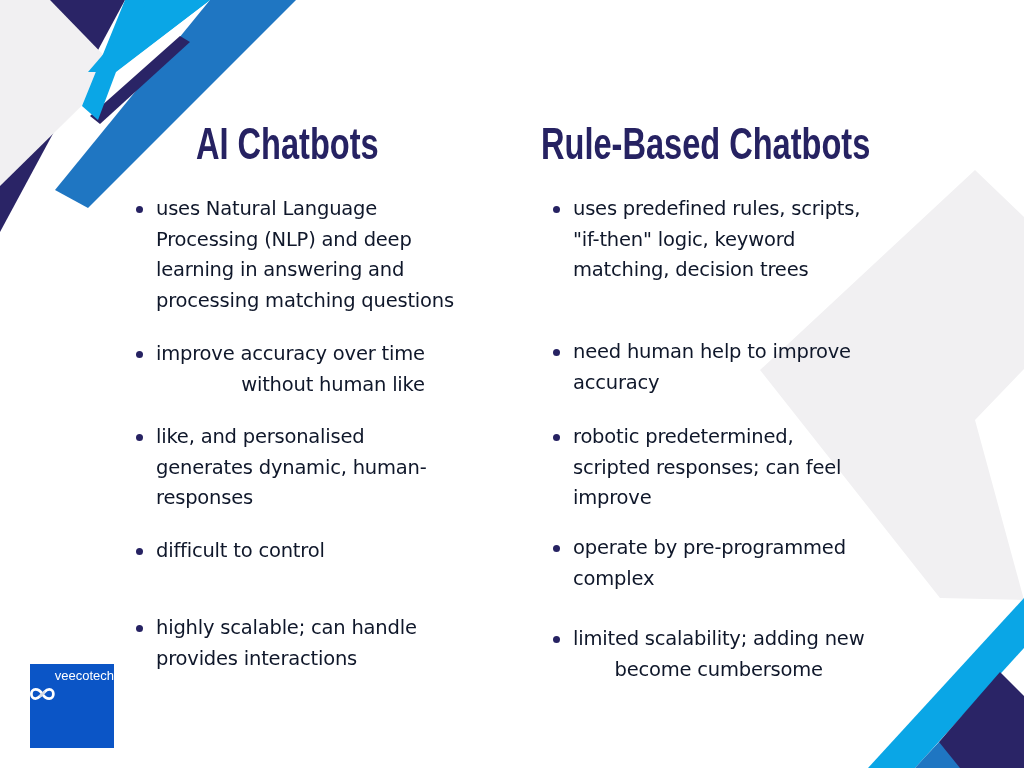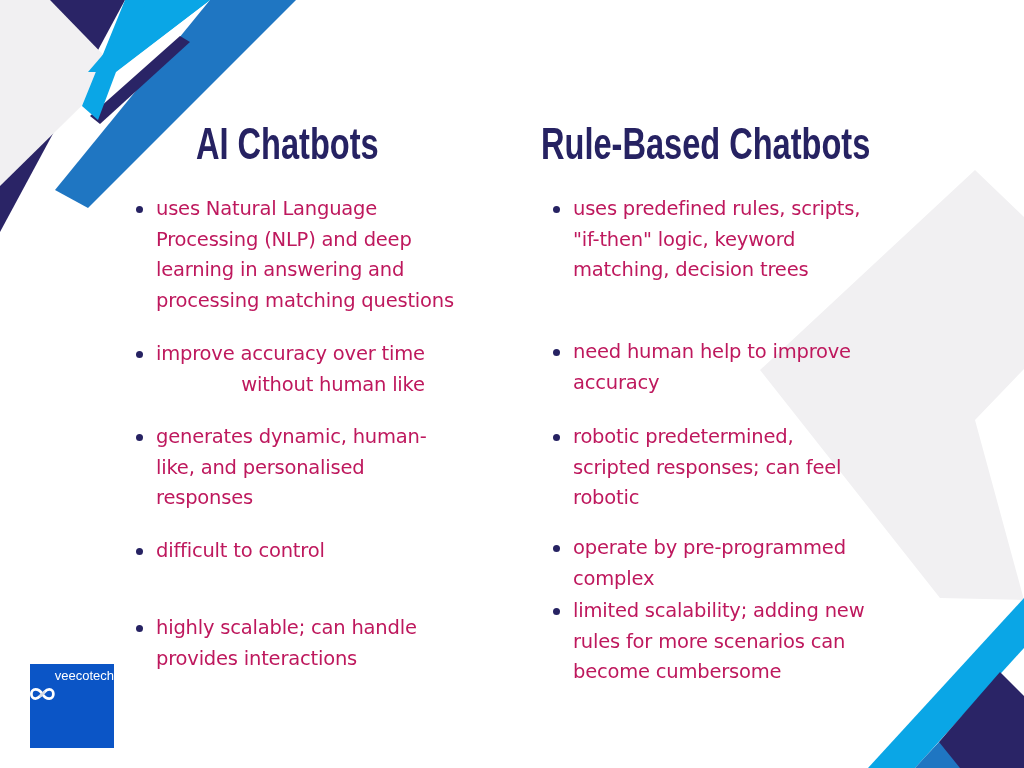--- a/index.html
+++ b/index.html
@@ -14,21 +14,21 @@
       position: absolute; top: 116px; height: 56px;
       font-family: "Liberation Sans", sans-serif; font-weight: bold;
       font-size: 44px; line-height: 56px; color: #262262;
       transform-origin: left center; transform: scaleX(0.74);
       white-space: nowrap; letter-spacing: 0px;
     }
     .heading.left { left: 196px; }
     .heading.right { left: 541px; }
     .item {
       position: absolute; font-family: "DejaVu Sans", sans-serif;
-      font-size: 19.5px; line-height: 30.5px; color: #be185d;
+      font-size: 19.5px; line-height: 30.5px; color: #0f172a;
       letter-spacing: -0.2px; white-space: nowrap;
     }
     .item .bullet {
       position: absolute; left: -20px; top: 12px; width: 7px; height: 7px;
       border-radius: 50%; background: #262262;
     }
     .item .line { display: block; }
     .logo {
       position: absolute; left: 30px; top: 664px; width: 84px; height: 84px;
       background: #0b55c6; display: flex; flex-direction: row; 
@@ -74,22 +74,22 @@
   <span class="line">learning in answering and</span>
   <span class="line">processing matching questions</span>
 </div>
 <div class="item" style="left:156px; top:339px;text-align:right;">
   <span class="bullet"></span>
   <span class="line">improve accuracy over time</span>
   <span class="line">without human like</span>
 </div>
 <div class="item" style="left:156px; top:422px;">
   <span class="bullet"></span>
+  <span class="line">like, and personalised</span>
   <span class="line">generates dynamic, human-</span>
-  <span class="line">like, and personalised</span>
   <span class="line">responses</span>
 </div>
 <div class="item" style="left:156px; top:536px;">
   <span class="bullet"></span>
   <span class="line">difficult to control</span>
 </div>
 <div class="item" style="left:156px; top:613px;">
   <span class="bullet"></span>
   <span class="line">highly scalable; can handle</span>
   <span class="line">provides interactions</span>
@@ -103,31 +103,30 @@
 </div>
 <div class="item" style="left:573px; top:337px;">
   <span class="bullet"></span>
   <span class="line">need human help to improve</span>
   <span class="line">accuracy</span>
 </div>
 <div class="item" style="left:573px; top:422px;">
   <span class="bullet"></span>
   <span class="line">robotic predetermined,</span>
   <span class="line">scripted responses; can feel</span>
-  <span class="line">robotic</span>
+  <span class="line">improve</span>
 </div>
 <div class="item" style="left:573px; top:533px;">
   <span class="bullet"></span>
   <span class="line">operate by pre-programmed</span>
   <span class="line">complex</span>
 </div>
-<div class="item" style="left:573px; top:596px;">
+<div class="item" style="left:573px; top:624px;text-align:center;">
   <span class="bullet"></span>
   <span class="line">limited scalability; adding new</span>
-  <span class="line">rules for more scenarios can</span>
   <span class="line">become cumbersome</span>
 </div>
 
 <div class="logo">
   <svg width="54" height="28" viewBox="0 0 54 28" xmlns="http://www.w3.org/2000/svg">
     <path d="M27 14 C22 6, 16 4, 12 4 C6 4, 3 9, 3 14 C3 19, 6 24, 12 24 C16 24, 20 21, 23 18" fill="none" stroke="#ffffff" stroke-width="6" stroke-linecap="round"></path>
     <path d="M27 14 C32 22, 38 24, 42 24 C48 24, 51 19, 51 14 C51 9, 48 4, 42 4 C38 4, 34 7, 31 10" fill="none" stroke="#ffffff" stroke-width="6" stroke-linecap="round"></path>
     <path d="M23 18 L31 10" fill="none" stroke="#d6dbe6" stroke-width="6" stroke-linecap="round"></path>
   </svg>
   <div class="brand">veecotech</div>

